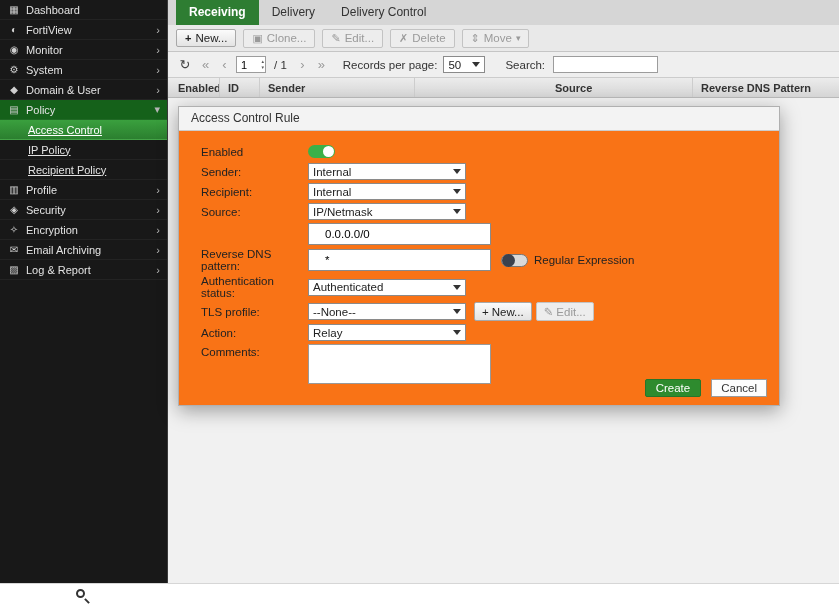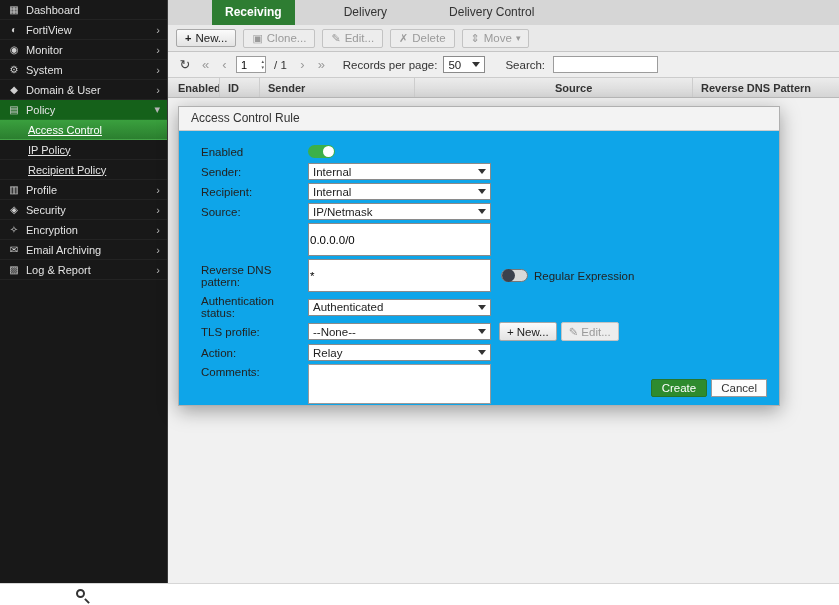--- a/index.html
+++ b/index.html
@@ -29,21 +29,21 @@
     position:absolute; left:0; top:583px; width:839px; height:22px;
     background:#ffffff; border-top:1px solid #d6d6d6;
   }
   .mag { position:absolute; left:76px; top:5px; width:9px; height:9px;
     border:2px solid #333; border-radius:50%; cursor:pointer; }
   .mag::after { content:""; position:absolute; width:2px; height:6px;
     background:#333; transform:rotate(-45deg); left:8px; top:7px; }
   
   .main { position:absolute; left:168px; top:0; width:671px; height:583px; background:#f1f1f1; }
   .tabstrip { height:25px; background:#d6d6d6; display:flex; padding-left:8px; }
-  .tab { line-height:25px; padding:0 13px; font-size:12px; color:#333; cursor:pointer;margin-left:36px; }
+  .tab { line-height:25px; padding:0 13px; font-size:12px; color:#333; cursor:pointer; }
   .tab.active { background:#2e7d32; color:#fff; font-weight:bold; }
   .toolbar {
     height:27px; background:#e9e9e9; border-bottom:1px solid #c5c5c5;
     display:flex; align-items:center; gap:7px; padding-left:8px;
   }
   .tbtn {
     display:flex; align-items:center; gap:4px; padding:2px 8px;
     border:1px solid #a8a8a8; border-radius:2px; font-size:11.5px;
     background:linear-gradient(#fbfbfb,#e3e3e3); color:#222; cursor:pointer;
   }
@@ -84,52 +84,52 @@
   .th.c0 { width:52px; padding-left:10px; }
   .th.c1 { width:40px; }
   .th.c2 { width:155px; }
   .th.c3 { width:132px;margin-top:35px; }
   .th.c4 { width:146px; }
   .th.c5 { flex:1; border-right:none; }
   .tbody { height:462px; background:#f1f1f1; }
   
   .modal {
     position:absolute; left:178px; top:106px; width:602px; height:300px;
-    background:#0ea5e9; border:1px solid #b0b0b0;
+    background:#f97316; border:1px solid #b0b0b0;
     box-shadow:0 5px 18px rgba(0,0,0,0.35); z-index:10;
   }
   .modal-header {
     height:24px; background:#f3f3f3; border-bottom:1px solid #cccccc;
     line-height:23px; padding-left:12px; font-size:12px; color:#333;
   }
   .modal-body { padding:12px 0 0 22px; }
   .mrow { display:flex; align-items:center; margin-bottom:3px; min-height:17px; }
   .mlabel { width:107px; font-size:11.5px; color:#222; flex:none; }
-  .mselect { width:183px; }
-  .minput { width:183px; height:33px; border:1px solid #8a8a8a; background:#fff;
-    font-size:11.5px; padding:0 1px; font-family:"Liberation Sans",sans-serif; }
+  .mselect { width:158px; }
+  .minput { width:183px; height:22px; border:1px solid #8a8a8a; background:#fff;
+    font-size:11.5px; padding:0 16px; font-family:"Liberation Sans",sans-serif; }
   .mtextarea { width:183px; height:40px; border:1px solid #999; background:#fff;
     resize:none; font-family:"Liberation Sans",sans-serif; font-size:11.5px; padding:2px 4px; }
   .toggle { width:27px; height:13px; border-radius:7px; position:relative; cursor:pointer; flex:none; }
   .toggle.on { background:#3cb049; }
   .toggle.on .knob { position:absolute; right:1px; top:1px; width:11px; height:11px;
     border-radius:50%; background:#fff; }
   .toggle.off { background:#d9d9d9; border:1px solid #777; }
   .toggle.off .knob { position:absolute; left:0px; top:-1px; width:13px; height:13px;
     border-radius:50%; background:#3b414d; }
   .regex-label { font-size:11.5px; margin-left:6px; color:#222; }
   .mini-btn {
     display:flex; align-items:center; gap:3px; padding:1px 7px; margin-left:8px;
     border:1px solid #a8a8a8; border-radius:2px; font-size:11.5px;
     background:linear-gradient(#fbfbfb,#e3e3e3); color:#222; cursor:pointer; height:19px;
   }
   .mini-btn.disabled { color:#9a9a9a; border-color:#c3c3c3; background:#ededed; cursor:default; }
   .modal-footer {
     position:absolute; left:0; right:0; bottom:0; height:34px;
-    display:flex; justify-content:flex-end; align-items:center; gap:4px; padding-right:12px;
+    display:flex; justify-content:flex-end; align-items:center; gap:10px; padding-right:12px;
   }
   .btn-create { background:#2e8b2e; border:1px solid #27752a; color:#fff;
     padding:2px 10px; font-size:11.5px; border-radius:2px; cursor:pointer; }
   .btn-cancel { background:#fcfcfc; border:1px solid #9a9a9a; color:#333;
     padding:2px 9px; font-size:11.5px; border-radius:0; cursor:pointer; }
 </style>
 </head>
 <body>
 
 <div class="sidebar">

